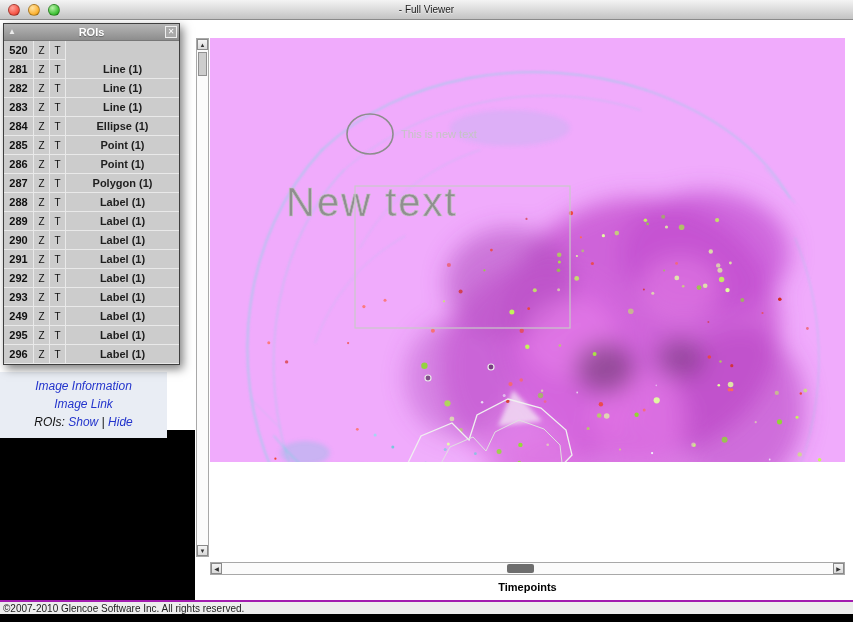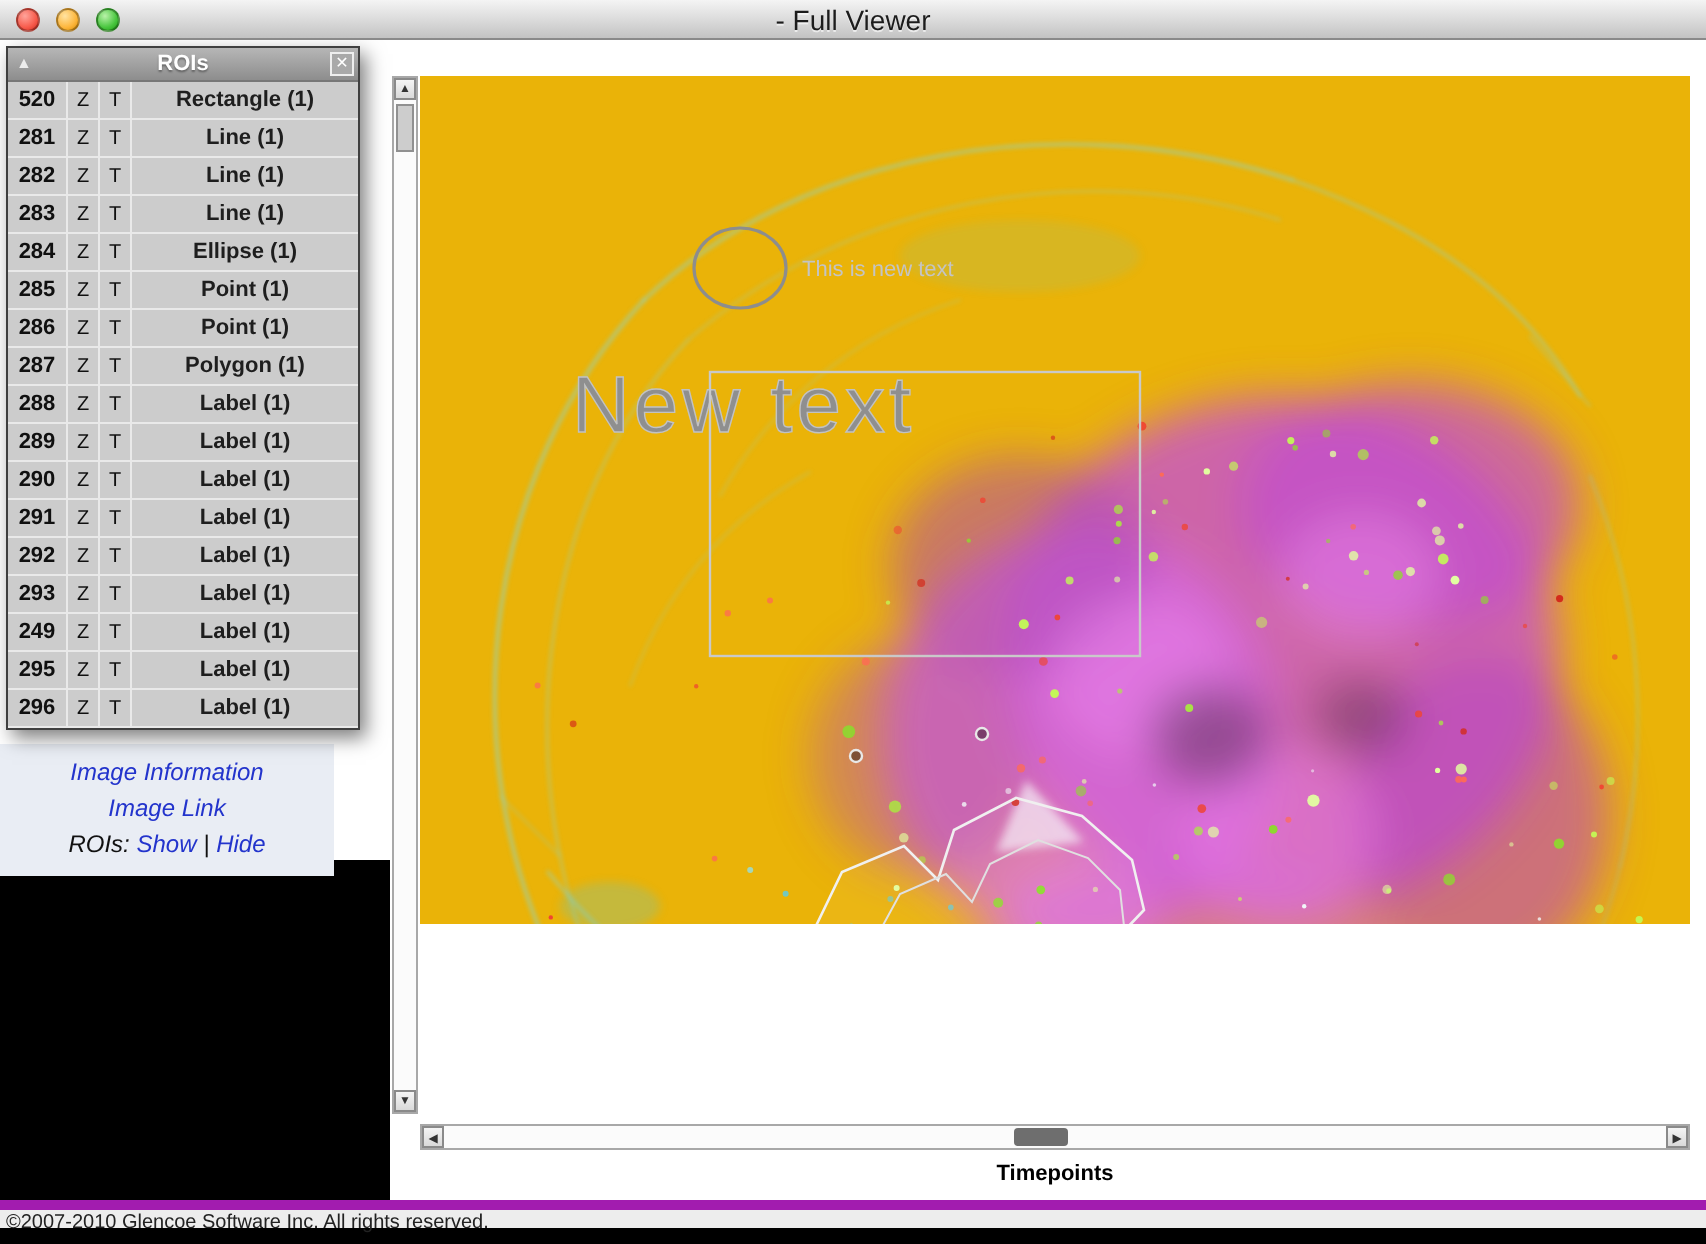--- a/index.html
+++ b/index.html
@@ -3,21 +3,21 @@
 <meta charset="utf-8">
 <style>
   * { margin:0; padding:0; box-sizing:border-box; }
   html,body { width:853px; height:622px; }
   body { background:#000; font-family:"Liberation Sans",sans-serif; position:relative; overflow:hidden; }
 
   
   .titlebar { position:absolute; top:0; left:0; width:853px; height:20px;
     background:linear-gradient(180deg,#f4f4f4 0%,#dcdcdc 50%,#c3c3c3 100%);
     border-bottom:1px solid #8a8a8a; display:flex; align-items:center; justify-content:center; z-index:10; }
-  .titlebar-title { font-size:14px; color:#1c1c1c; text-shadow:0 1px 0 rgba(255,255,255,.6); }
+  .titlebar-title { font-size:10px; color:#1c1c1c; text-shadow:0 1px 0 rgba(255,255,255,.6); }
   .traffic { position:absolute; left:8px; top:4px; display:flex; gap:8px; }
   .light { width:12px; height:12px; border-radius:50%; border:1px solid rgba(0,0,0,.3); cursor:pointer; }
   .light.red    { background:radial-gradient(circle at 35% 30%, #ffa49b, #f75b4c 60%, #cf2a1c); }
   .light.orange { background:radial-gradient(circle at 35% 30%, #ffe3a2, #fdb63c 60%, #d98c00); }
   .light.green  { background:radial-gradient(circle at 35% 30%, #b9f2a9, #49c63f 60%, #1d9b12); }
 
   
   .left-column { position:absolute; left:0; top:20px; width:195px; height:410px; background:#fff; z-index:1; }
 
   
@@ -45,34 +45,34 @@
   
   .viewer-region { position:absolute; left:195px; top:20px; width:658px; height:580px; background:#fff; z-index:2; }
 
   .vscroll { position:absolute; left:1px; top:18px; width:13px; height:519px; background:#fbfbfb; border:1px solid #a8a8a8; }
   .sbar-arrow { position:absolute; width:11px; height:11px; background:linear-gradient(180deg,#f4f4f4,#d9d9d9);
     border:1px solid #8a8a8a; color:#333; font-size:6px; display:flex; align-items:center; justify-content:center; cursor:pointer; }
   .vscroll .up { left:0; top:0; }
   .vscroll .down { left:0; bottom:0; }
   .vscroll .thumb { position:absolute; left:1px; top:13px; width:9px; height:24px; background:#cdcdcd; border:1px solid #909090; cursor:grab; }
 
-  .canvas { position:absolute; left:15px; top:18px; width:635px; height:424px; background:#eab308; overflow:hidden; cursor:crosshair; }
+  .canvas { position:absolute; left:15px; top:18px; width:635px; height:424px; background:#f0abfc; overflow:hidden; cursor:crosshair; }
   .canvas svg { display:block; }
 
   .hscroll { position:absolute; left:15px; top:542px; width:635px; height:13px; background:#fbfbfb; border:1px solid #a8a8a8; }
   .hscroll .left  { left:0; top:0; }
   .hscroll .right { right:0; top:0; }
   .hscroll .thumb { position:absolute; left:296px; top:1px; width:27px; height:9px; background:#6e6e6e; border-radius:2px; cursor:grab; }
 
   .timepoints { position:absolute; left:15px; top:561px; width:635px; text-align:center;
     font-size:11px; font-weight:bold; color:#000; }
 
   
   .footer { position:absolute; left:0; top:600px; width:853px; height:14px; background:#ededed;
-    border-top:5px solid #a21caf; font-size:10px; color:#222; padding:1px 3px; z-index:8; }
+    border-top:2px solid #a21caf; font-size:10px; color:#222; padding:1px 3px; z-index:8; }
 </style>
 </head>
 <body>
 
 <div class="titlebar">
   <div class="traffic">
     <div class="light red"></div>
     <div class="light orange"></div>
     <div class="light green"></div>
   </div>
@@ -85,21 +85,20 @@
   <div class="roi-header">
     <span class="roi-collapse">▲</span>
     <span class="roi-title">ROIs</span>
     <span class="roi-close">✕</span>
   </div>
   <div>
   <div class="roi-row">
     <div class="roi-cell id">520</div>
     <div class="roi-cell zt">Z</div>
     <div class="roi-cell zt">T</div>
-    <div class="roi-cell type">Rectangle (1)</div>
   </div>
 
   <div class="roi-row">
     <div class="roi-cell id">281</div>
     <div class="roi-cell zt">Z</div>
     <div class="roi-cell zt">T</div>
     <div class="roi-cell type">Line (1)</div>
   </div>
 
   <div class="roi-row">

